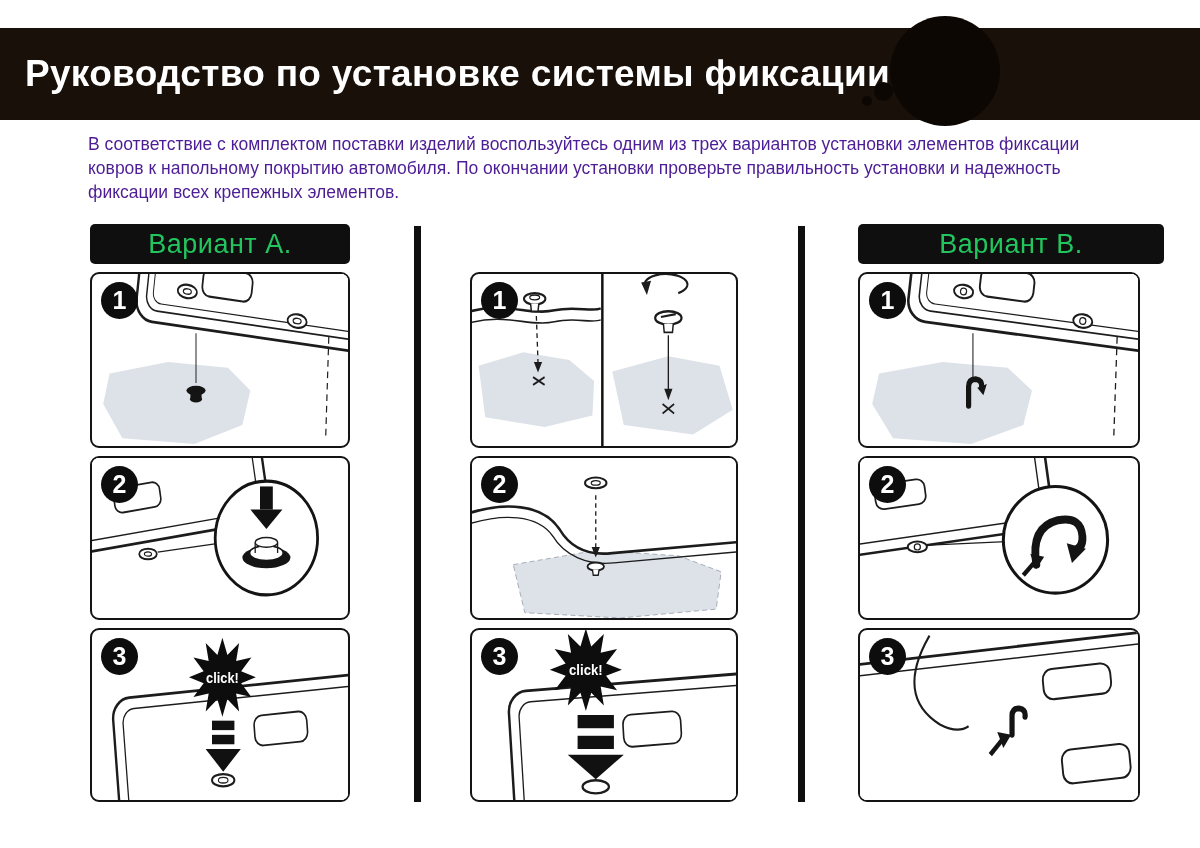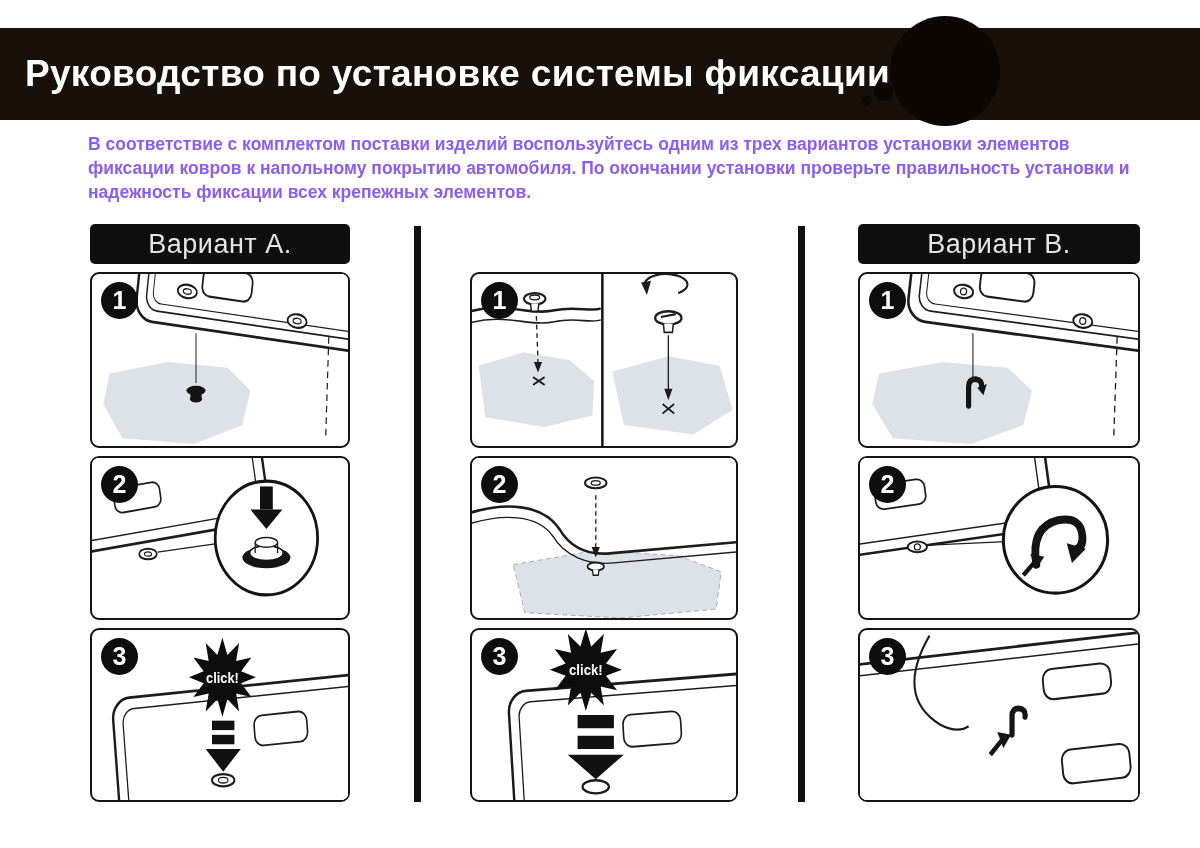--- a/index.html
+++ b/index.html
@@ -9,28 +9,28 @@
 
   .header-bar { position:absolute; left:0; top:28px; width:1200px; height:92px; background:#181009; }
   .header-title { position:absolute; left:25px; top:0; height:92px; line-height:92px; color:#ffffff;
                   font-size:37px; font-weight:700; letter-spacing:0.3px; white-space:nowrap; }
   .hdr-dot { position:absolute; border-radius:50%; background:#0c0703; }
   .hdr-dot.small { left:862px; top:96px; width:10px; height:10px; }
   .hdr-dot.med   { left:874px; top:82px; width:19px; height:19px; }
   .hdr-dot.big   { left:890px; top:16px; width:110px; height:110px; }
 
   .intro { position:absolute; left:88px; top:133px; width:1047px; font-size:17.5px; line-height:1.37;
-           color:#8b5cf6;font-weight:bold; }
+           color:#4c1d95; }
 
   .variant-header { position:absolute; top:224px; height:40px; background:#0f0f0f; border-radius:5px;
-                    color:#e5e5e5; display:flex; align-items:center; justify-content:center;
+                    color:#22c55e; display:flex; align-items:center; justify-content:center;
                     font-size:27px; letter-spacing:0.5px; }
   .vh-a { left:90px;  width:260px; }
   .vh-b { left:470px; width:268px; }
-  .vh-c { left:858px; width:282px; }
+  .vh-c { left:858px; width:306px; }
 
   .divider { position:absolute; top:226px; width:7px; height:576px; background:#0f0f0f; }
   .div-1 { left:414px; }
   .div-2 { left:798px; }
 
   .panel { position:absolute; background:#ffffff; border:2.5px solid #141414; border-radius:9px; overflow:hidden; }
   .panel svg { position:absolute; left:0; top:0; width:100%; height:100%; }
   .col-a { left:90px;  width:260px; }
   .col-b { left:470px; width:268px; }
   .col-c { left:858px; width:282px; }

